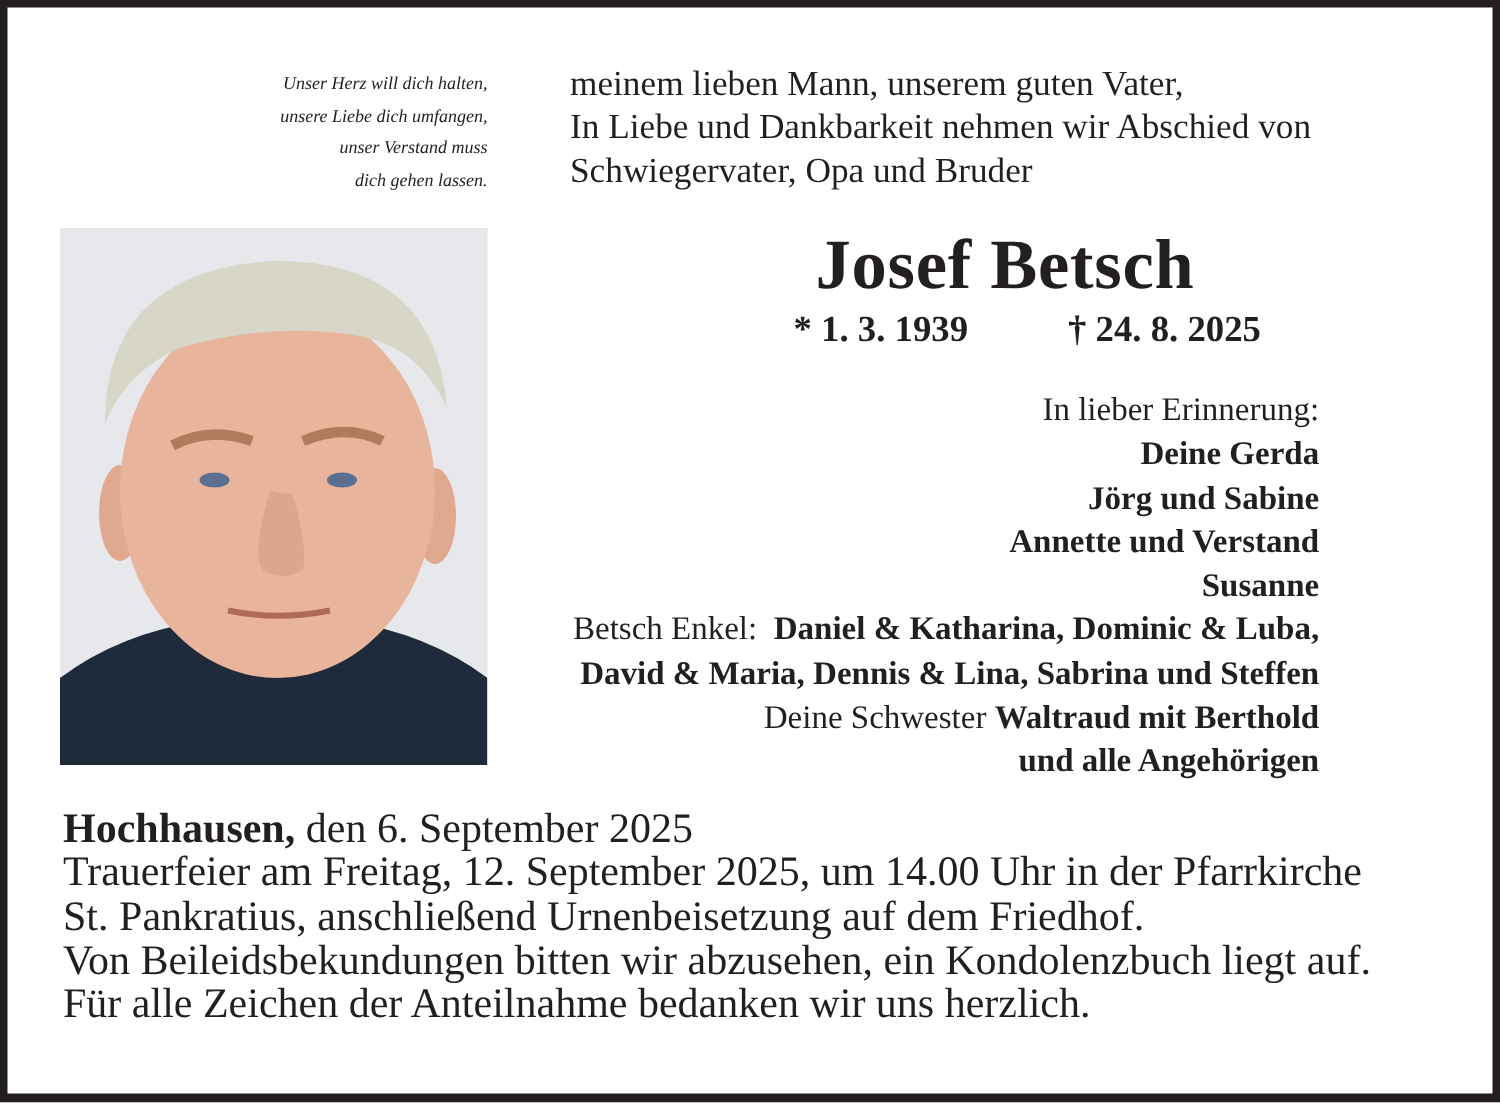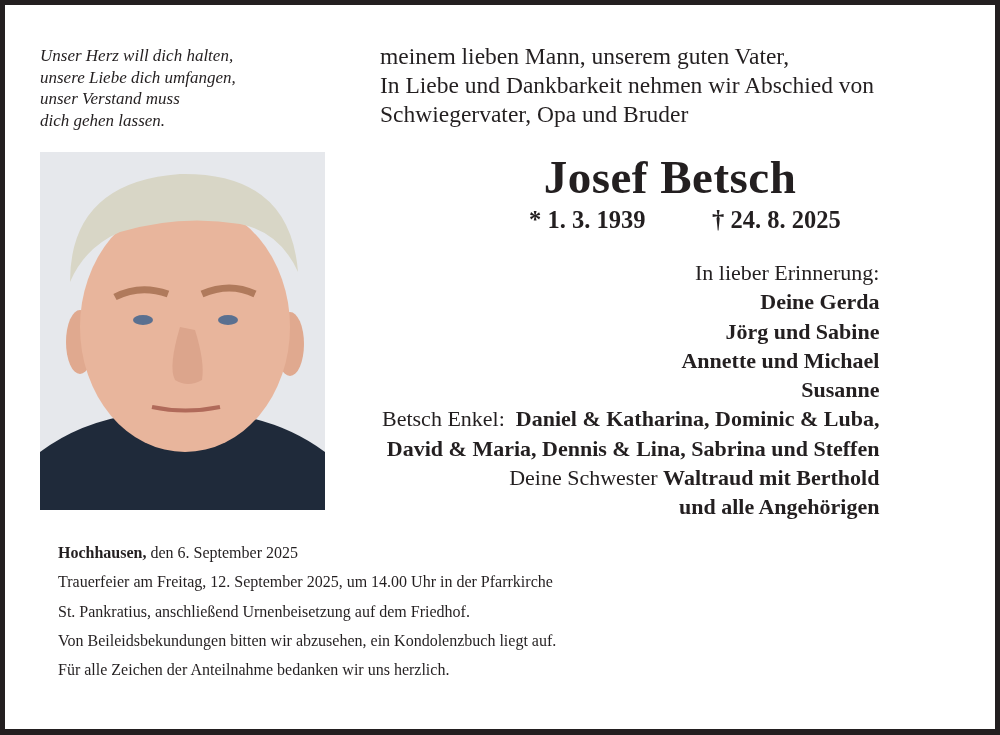--- a/index.html
+++ b/index.html
@@ -2,32 +2,32 @@
 <html><head>
 <meta charset="utf-8">
 <style>
   html, body { margin:0; padding:0; background:#ffffff; }
   body { width:1000px; height:735px; position:relative; overflow:hidden;
          font-family:"Liberation Serif", "DejaVu Serif", serif; color:#231f20; }
   .frame { position:absolute; left:0; top:0; width:1000px; height:735px; box-sizing:border-box;
            border-top:5px solid #231f20; border-left:5px solid #231f20; border-right:5px solid #231f20;
            border-bottom:6px solid #231f20; background:#fff; }
   .abs { position:absolute; white-space:nowrap; }
-  .poem { position:absolute; left:40px; top:45px; width:285px; text-align:left;
-          font-style:italic; font-size:17px; line-height:21.5px; color:#231f20; }
+  .poem { position:absolute; left:40px; top:45px; width:285px; text-align:right;
+          font-style:italic; font-size:12px; line-height:21.5px; color:#231f20; }
   .poem div { white-space:nowrap; }
   .photo { position:absolute; left:40px; top:152px; width:285px; height:358px;
            background:#e6e8ec; overflow:hidden; }
   .intro { left:380px; top:42px; font-size:23.5px; line-height:29px; }
   .name { left:380px; width:580px; text-align:center; top:150px; font-weight:bold; font-size:47px; line-height:54px; letter-spacing:0.5px; }
   .dates { top:205px; font-weight:bold; font-size:24.5px; line-height:30px;margin-left:19px; }
   .family { left:382px; top:258px; font-size:22px; line-height:29.3px; }
   .family .b { font-weight:bold; }
   .family .line { white-space:nowrap;text-align:right; }
-  .footer { left:58px; top:538px; font-size:16px; line-height:29.3px; }
+  .footer { left:42px; top:538px; font-size:28px; line-height:29.3px; }
   .footer .line { white-space:nowrap; }
   .b { font-weight:bold; }
 </style>
 </head>
 <body>
 
 <div class="frame"></div>
 
 <div class="poem">
   <div>Unser Herz will dich halten,</div>
@@ -70,21 +70,21 @@
 </div>
 
 <div class="abs name">Josef Betsch</div>
 <div class="abs dates" style="left:510px;">* 1. 3. 1939</div>
 <div class="abs dates" style="left:693px;">† 24. 8. 2025</div>
 
 <div class="abs family">
   <div class="line">In lieber Erinnerung:</div>
   <div class="line b">Deine Gerda</div>
   <div class="line b">Jörg und Sabine</div>
-  <div class="line b">Annette und Michael</div>
+  <div class="line b">Annette und Verstand</div>
   <div class="line b">Susanne</div>
   <div class="line">
     <span>Betsch Enkel:</span>&nbsp;
     <span class="b">Daniel &amp; Katharina, Dominic &amp; Luba,</span>
   </div>
   <div class="line b">David &amp; Maria, Dennis &amp; Lina, Sabrina und Steffen</div>
   <div class="line">
     <span>Deine Schwester</span>
     <span class="b">Waltraud mit Berthold</span>
   </div>

